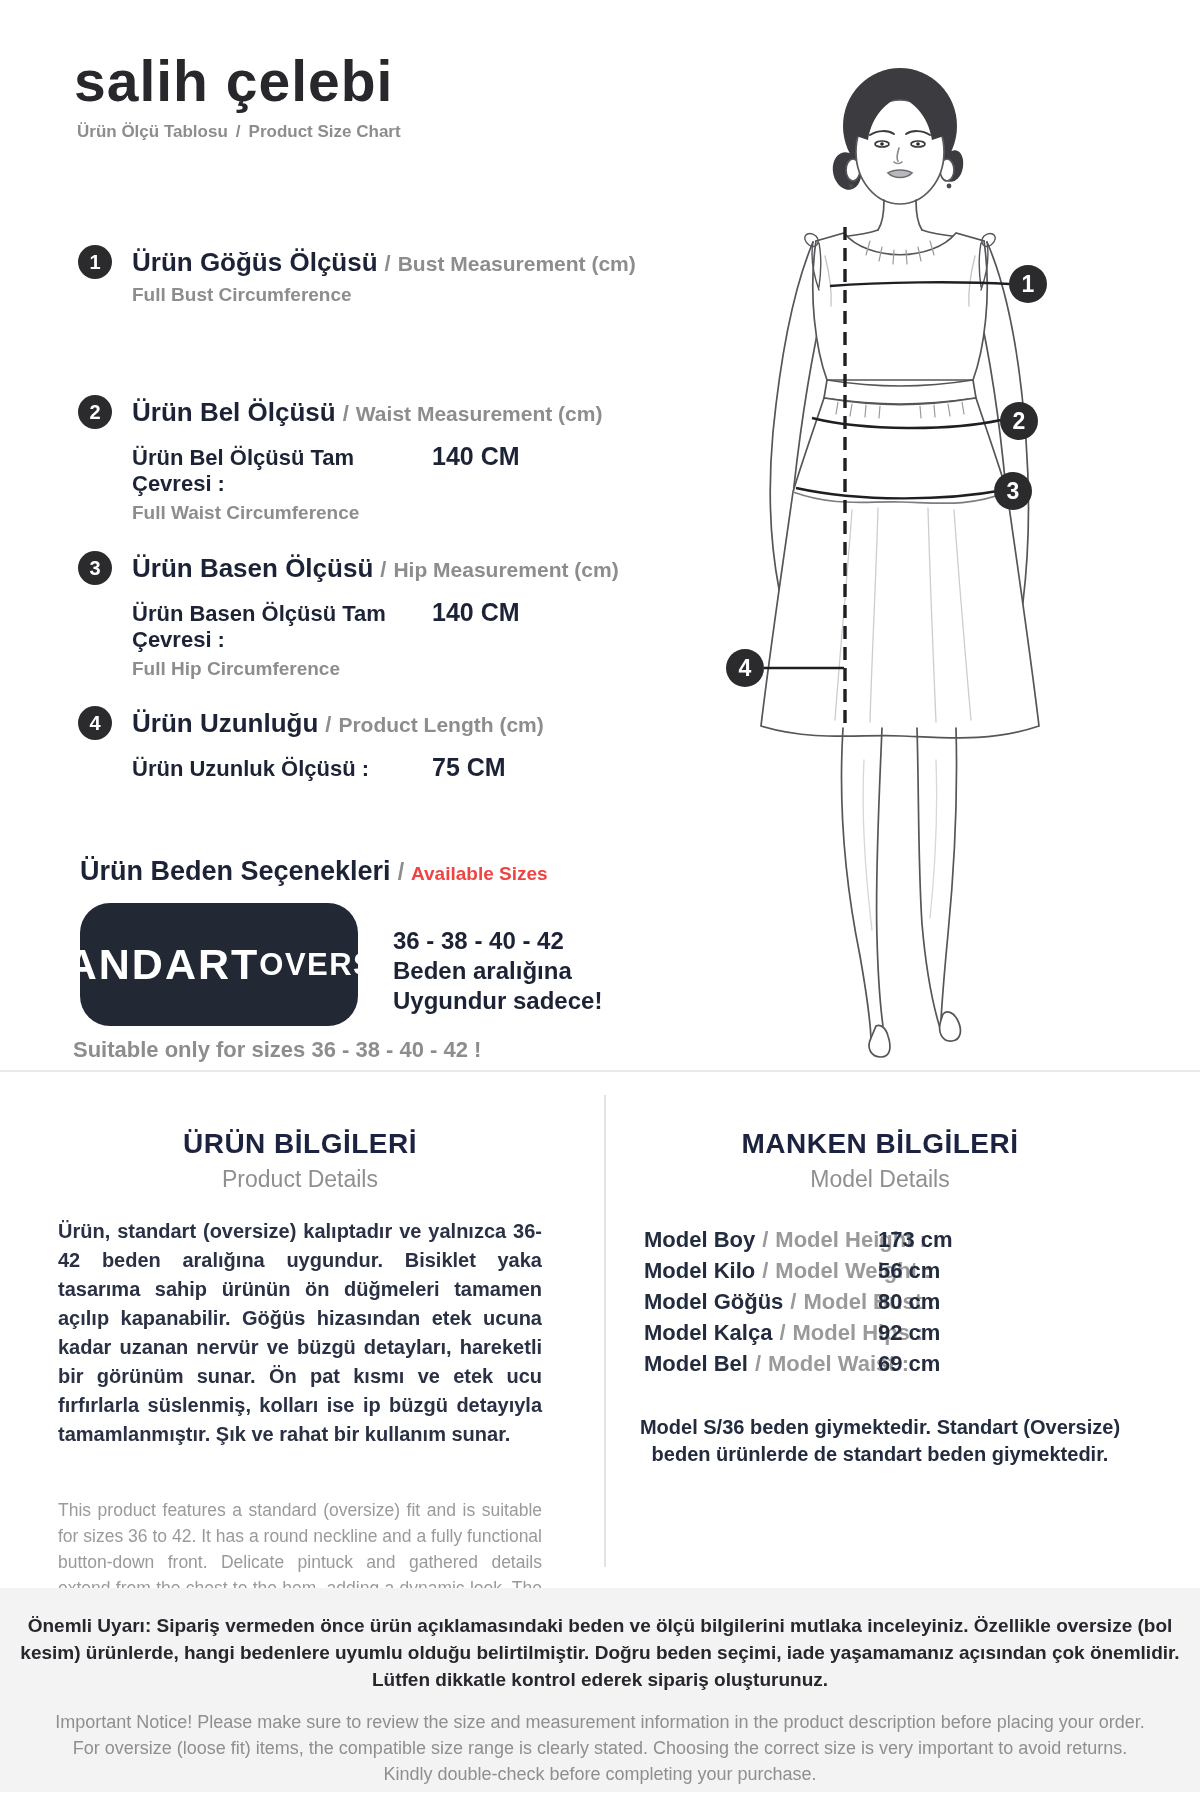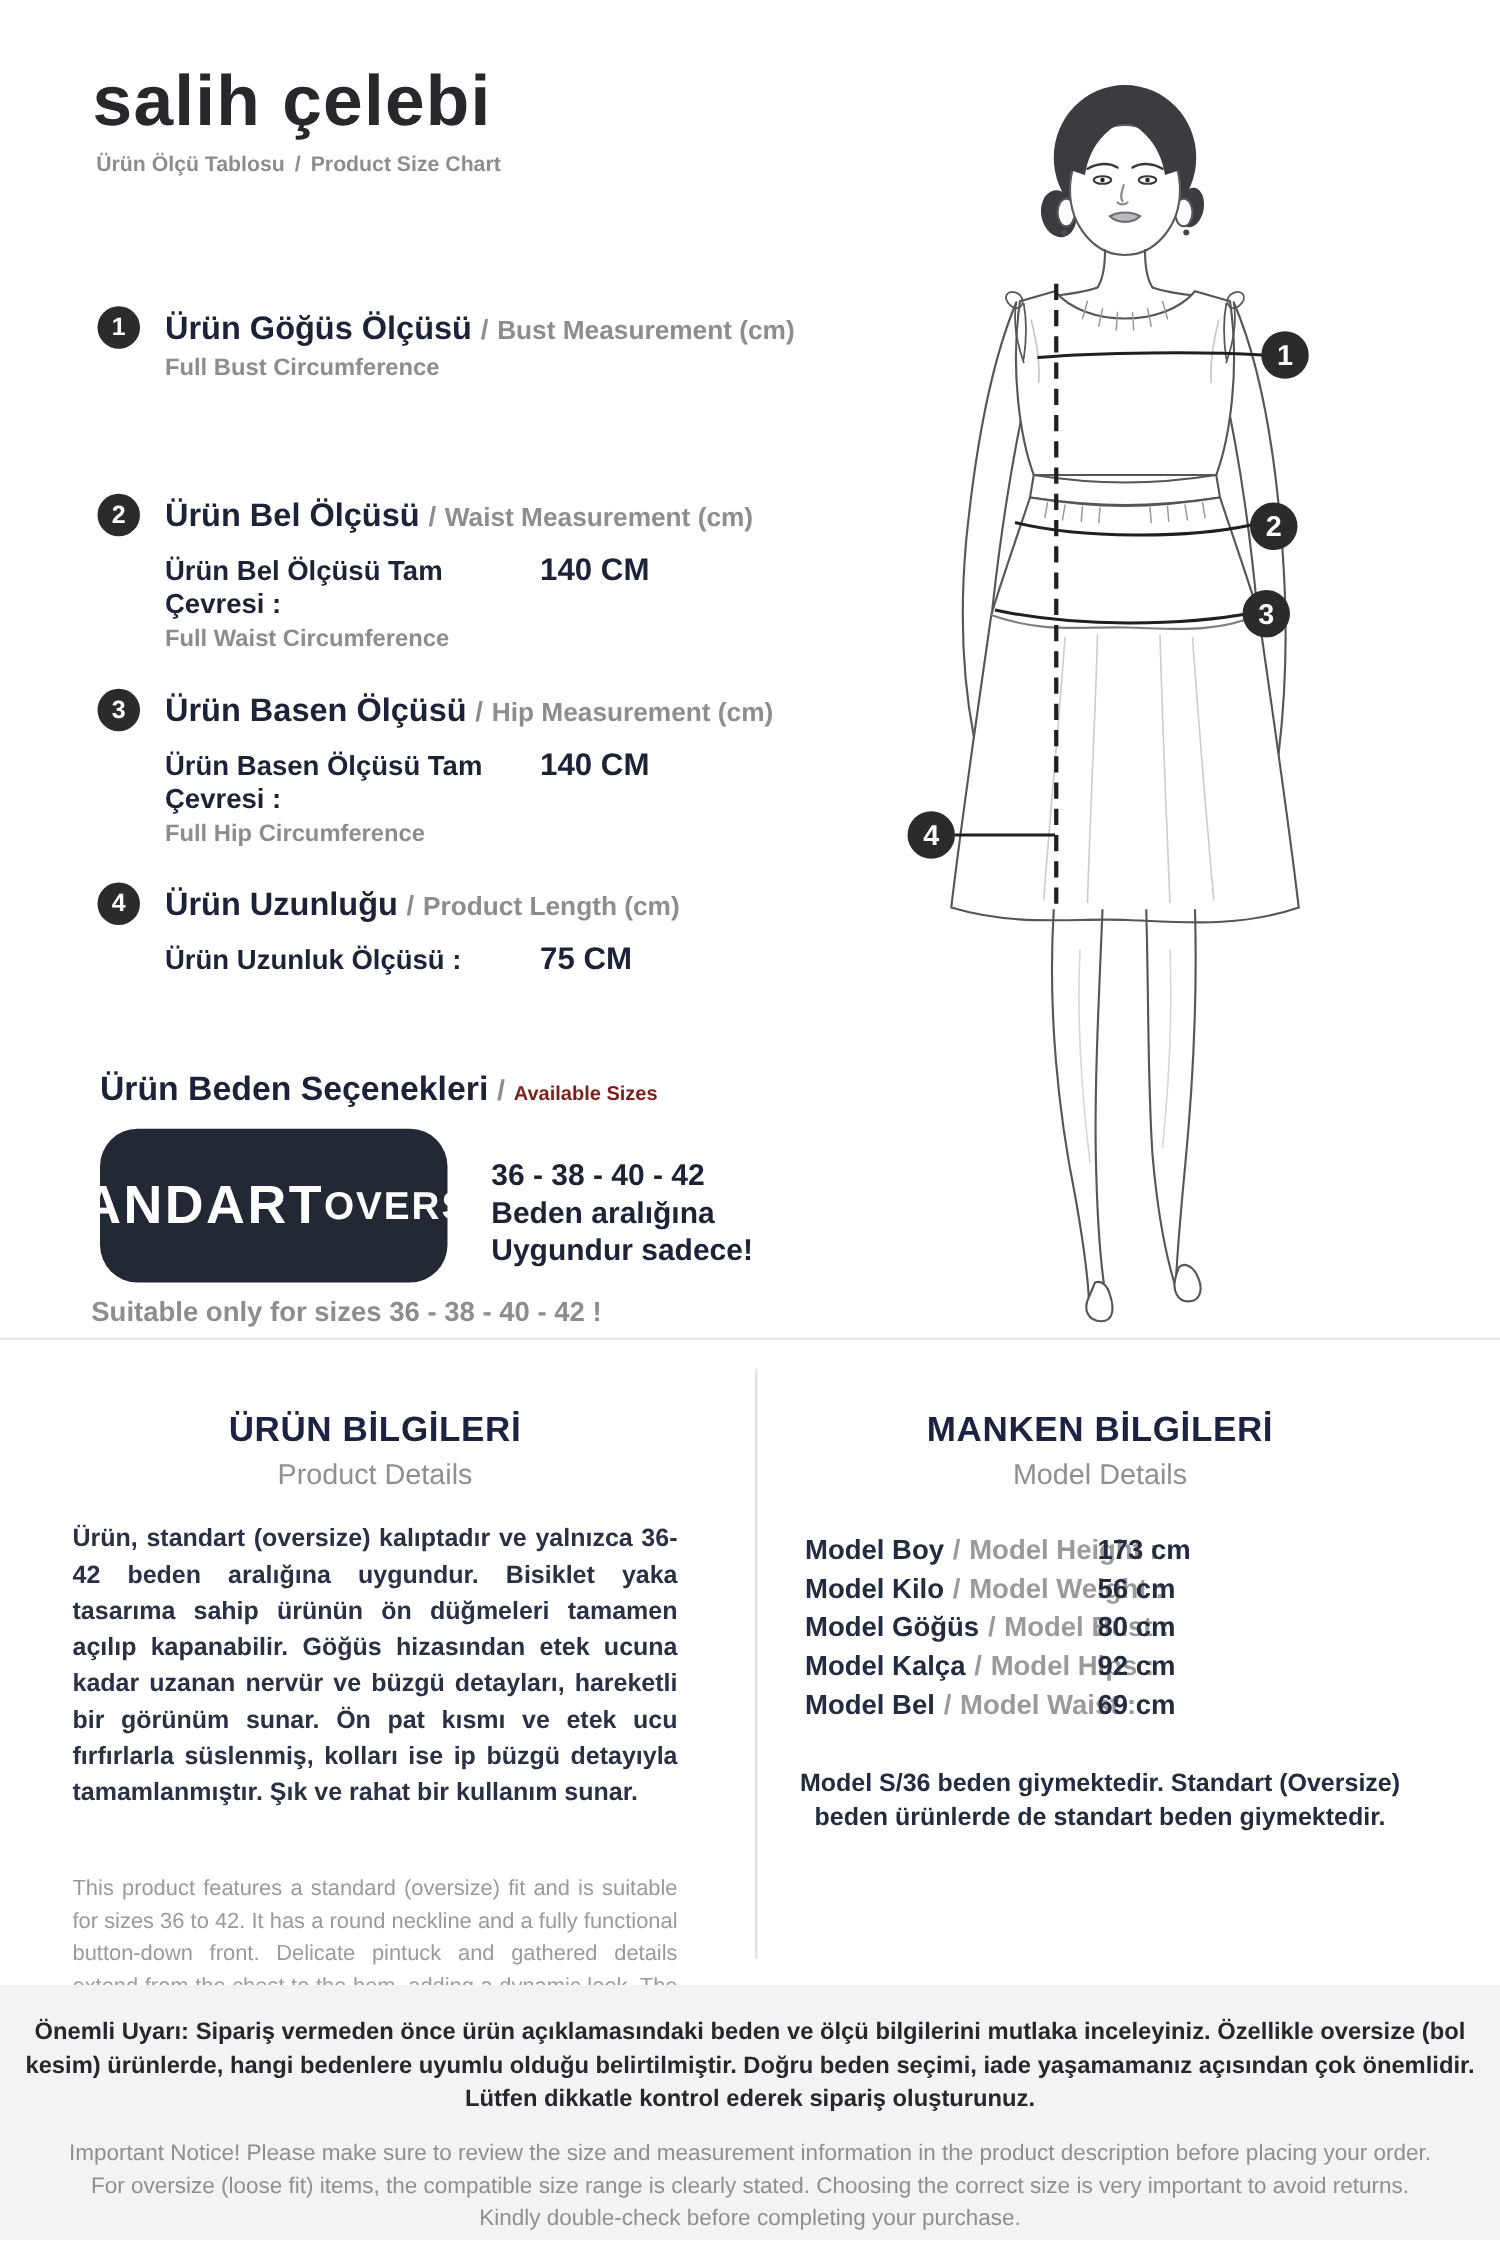--- a/index.html
+++ b/index.html
@@ -25,21 +25,21 @@
   .spec-title .en { color:#8d8d8d; font-weight:600; font-size:21px; }
   .spec-row { margin:13px 0 0 54px; display:flex; align-items:baseline; }
   .row-label { font-size:22px; font-weight:700; color:#1d2336; width:300px; flex:0 0 300px; }
   .row-value { font-size:25px; font-weight:800; color:#1d2336; }
   .row-en { margin:5px 0 0 54px; font-size:19px; font-weight:600; color:#8d8d8d; }
   .row-en:empty { display:none; }
   
   .sizes-heading { position:absolute; left:80px; top:856px; font-size:27px; font-weight:800;
                    color:#1d2336; white-space:nowrap; }
   .sizes-heading .sep { color:#8d8d8d; font-weight:700; font-size:23px; margin:0 7px; }
-  .sizes-heading .en { color:#7f1d1d; font-weight:600; font-size:16px; }
+  .sizes-heading .en { color:#ef4444; font-weight:600; font-size:19px; }
   .badge { position:absolute; left:80px; top:903px; width:278px; height:123px;
            background:#222834; border-radius:30px; color:#fff; display:flex;
            flex-direction:row; align-items:center; justify-content:center; }
   .badge-top { font-size:43px; font-weight:800; letter-spacing:2px; }
   .badge-div { width:226px; height:2px; background:#ffffff; margin:6px 0 7px; }
   .badge-bottom { font-size:31px; font-weight:800; letter-spacing:1.5px; }
   .size-range { position:absolute; left:393px; top:926px; font-size:24px; font-weight:800;
                 color:#1d2336; line-height:30px; }
   .suitable { position:absolute; left:73px; top:1037px; font-size:22px; font-weight:700;
               color:#8d8d8d; }

